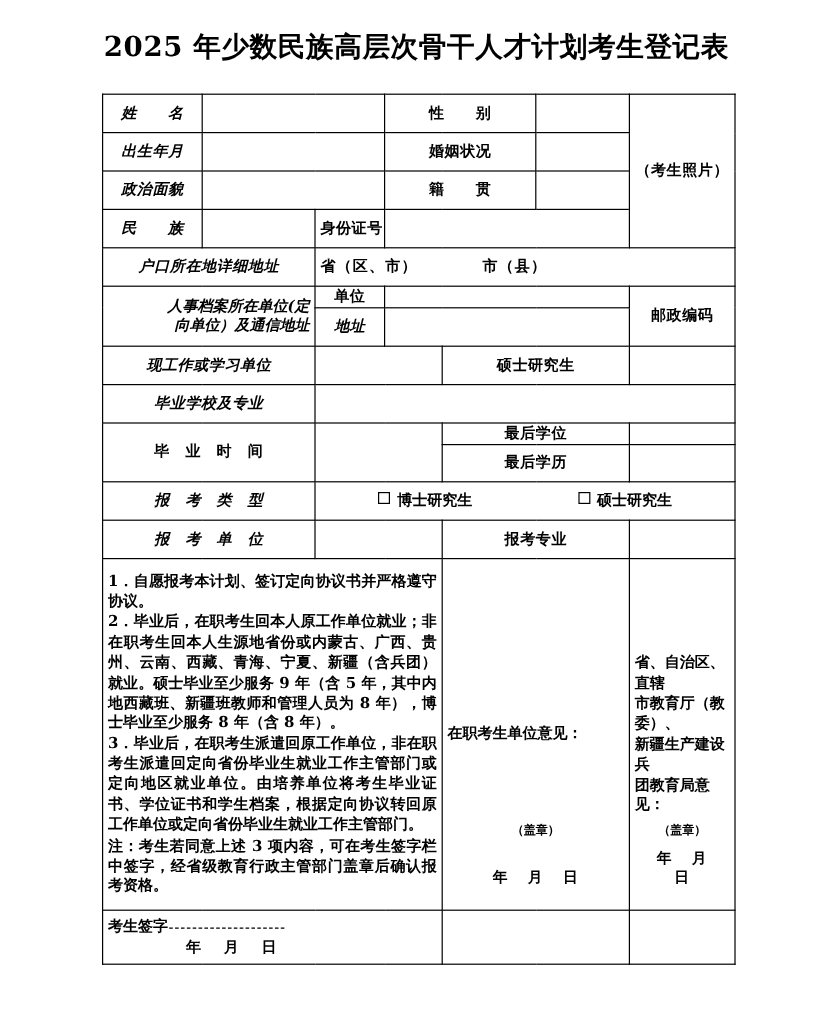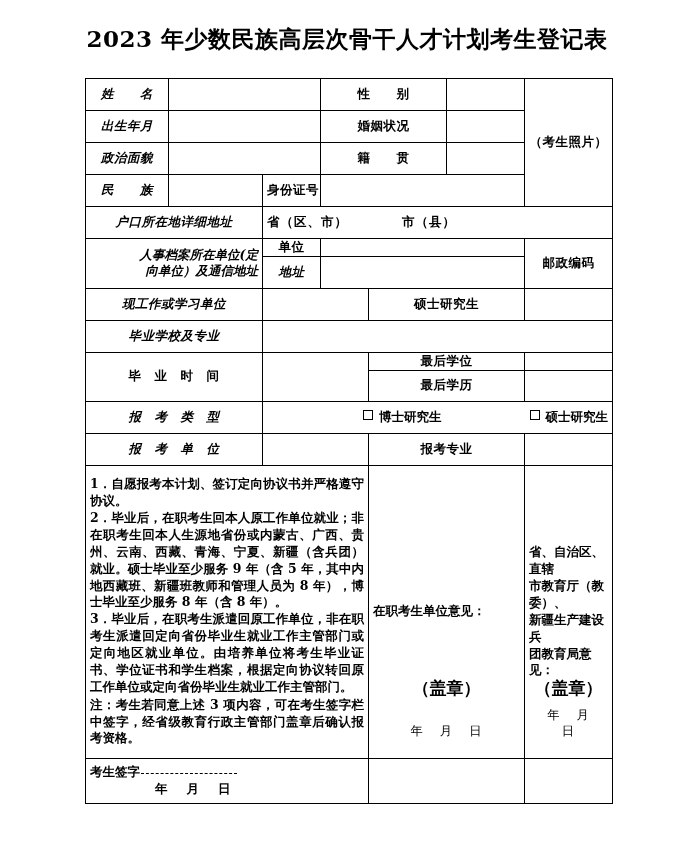--- a/index.html
+++ b/index.html
@@ -59,21 +59,21 @@
     padding-left: 36px;
     letter-spacing: 1px;
   }
   .addr-line .gap { display: inline-block; width: 54px; }
   .twoline {
     text-align: right;
     line-height: 1.5;
     font-size: 12.5px;
   }
   .chk-cell {
-    text-align: right;
+    text-align: center;
     padding-left: 10px;
   }
   .chkbox {
     display: inline-block;
     width: 8px;
     height: 8px;
     border: 1px solid #000;
     margin-right: 6px;
     vertical-align: 1px;
   }
@@ -102,31 +102,31 @@
     font-weight: bold;
     position: relative;
     text-align: left;
   }
   .seal {
     position: absolute;
     left: 0;
     right: 0;
     bottom: 58px;
     text-align: center;
-    font-size: 17px;
+    font-size: 10px;
     font-weight: bold;
   }
   .ymd {
     position: absolute;
     left: 0;
     right: 0;
     bottom: 18px;
     text-align: center;
     font-size: 12.3px;
-    font-weight: normal;
+    font-weight: bold;
     letter-spacing: 1px;
   }
   .ymd span { display: inline-block; margin: 0 8px; }
   .sign-cell {
     height: 44px;
     vertical-align: bottom;
     padding-bottom: 7px;
     padding-left: 7px;
     font-size: 12.5px;
     font-weight: bold;
@@ -156,21 +156,21 @@
     font-family: "DejaVu Serif", "Liberation Serif", serif;
   }
   .footnote .fn-head { font-weight: bold; }
   .empty-blank { }
 </style>
 </head>
 <body>
 
 <div class="page">
 
-  <div class="title">2023 年少数民族高层次骨干人才计划考生登记表</div>
+  <div class="title">2025 年少数民族高层次骨干人才计划考生登记表</div>
 
   <table class="form">
     <colgroup>
       <col style="width:83px">
       <col style="width:94px">
       <col style="width:42px">
       <col style="width:16px">
       <col style="width:48px">
       <col style="width:78px">
       <col style="width:78px">

